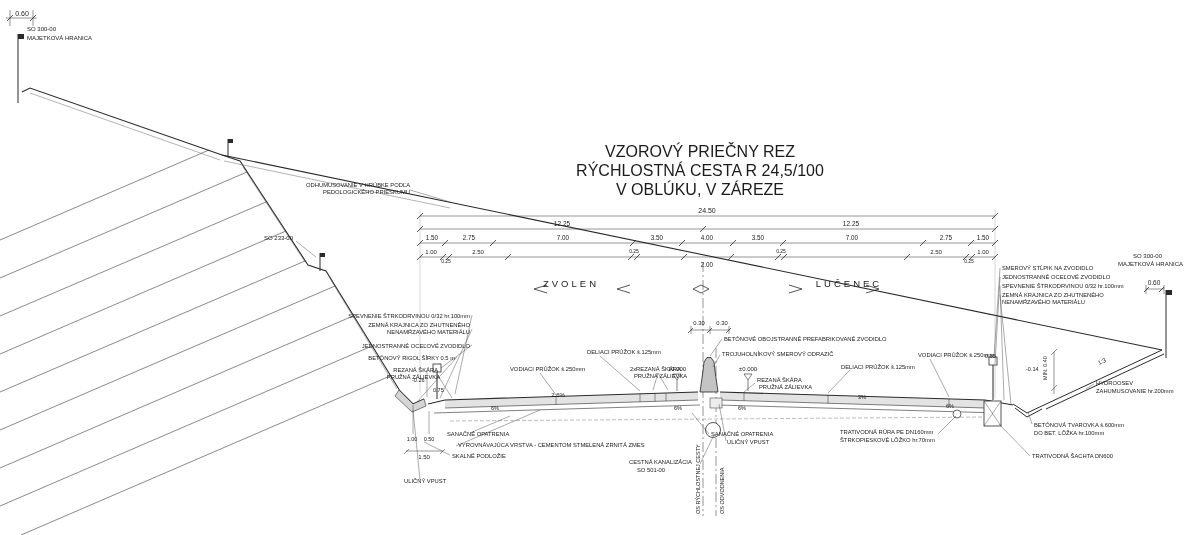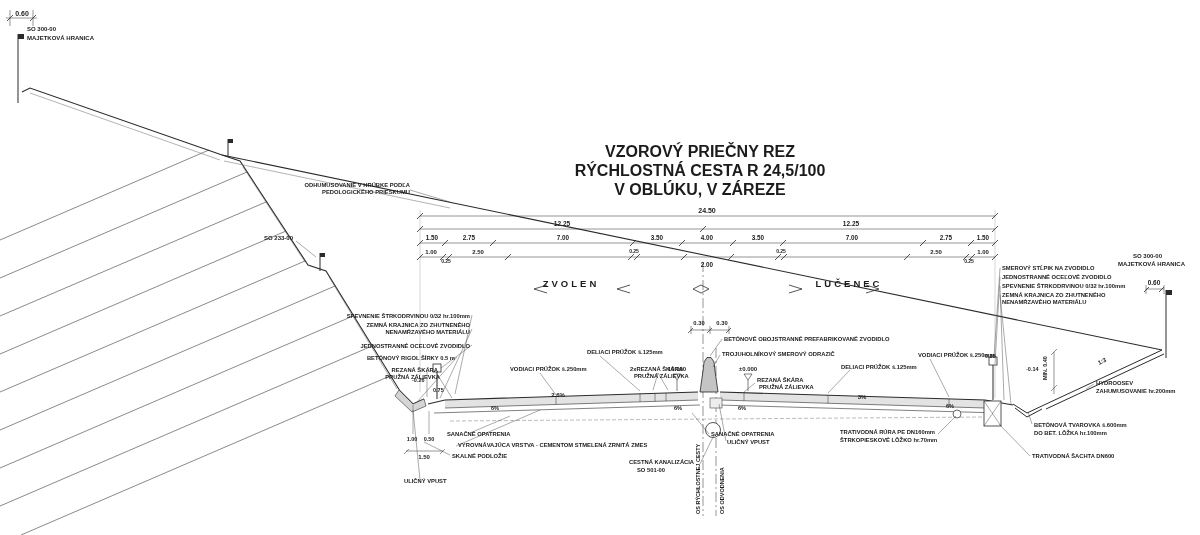--- a/index.html
+++ b/index.html
@@ -1,16 +1,16 @@
 <!DOCTYPE html>
 <html><head>
 <meta charset="utf-8">
 <style>
   html,body{margin:0;padding:0;background:#ffffff;}
-  .sheet{position:relative;width:1200px;height:535px;background:#ffffff;overflow:hidden;font-weight:bold;}
+  .sheet{position:relative;width:1200px;height:535px;background:#ffffff;overflow:hidden;}
   svg{display:block;}
   svg text{font-family:"Liberation Sans","DejaVu Sans",sans-serif;fill:#1b1b1b;}
 </style>
 </head>
 <body>
 
 <div class="sheet">
 <svg width="1200" height="535" viewBox="0 0 1200 535" xmlns="http://www.w3.org/2000/svg">
 
   <rect x="0" y="0" width="1200" height="535" fill="#ffffff"></rect>

